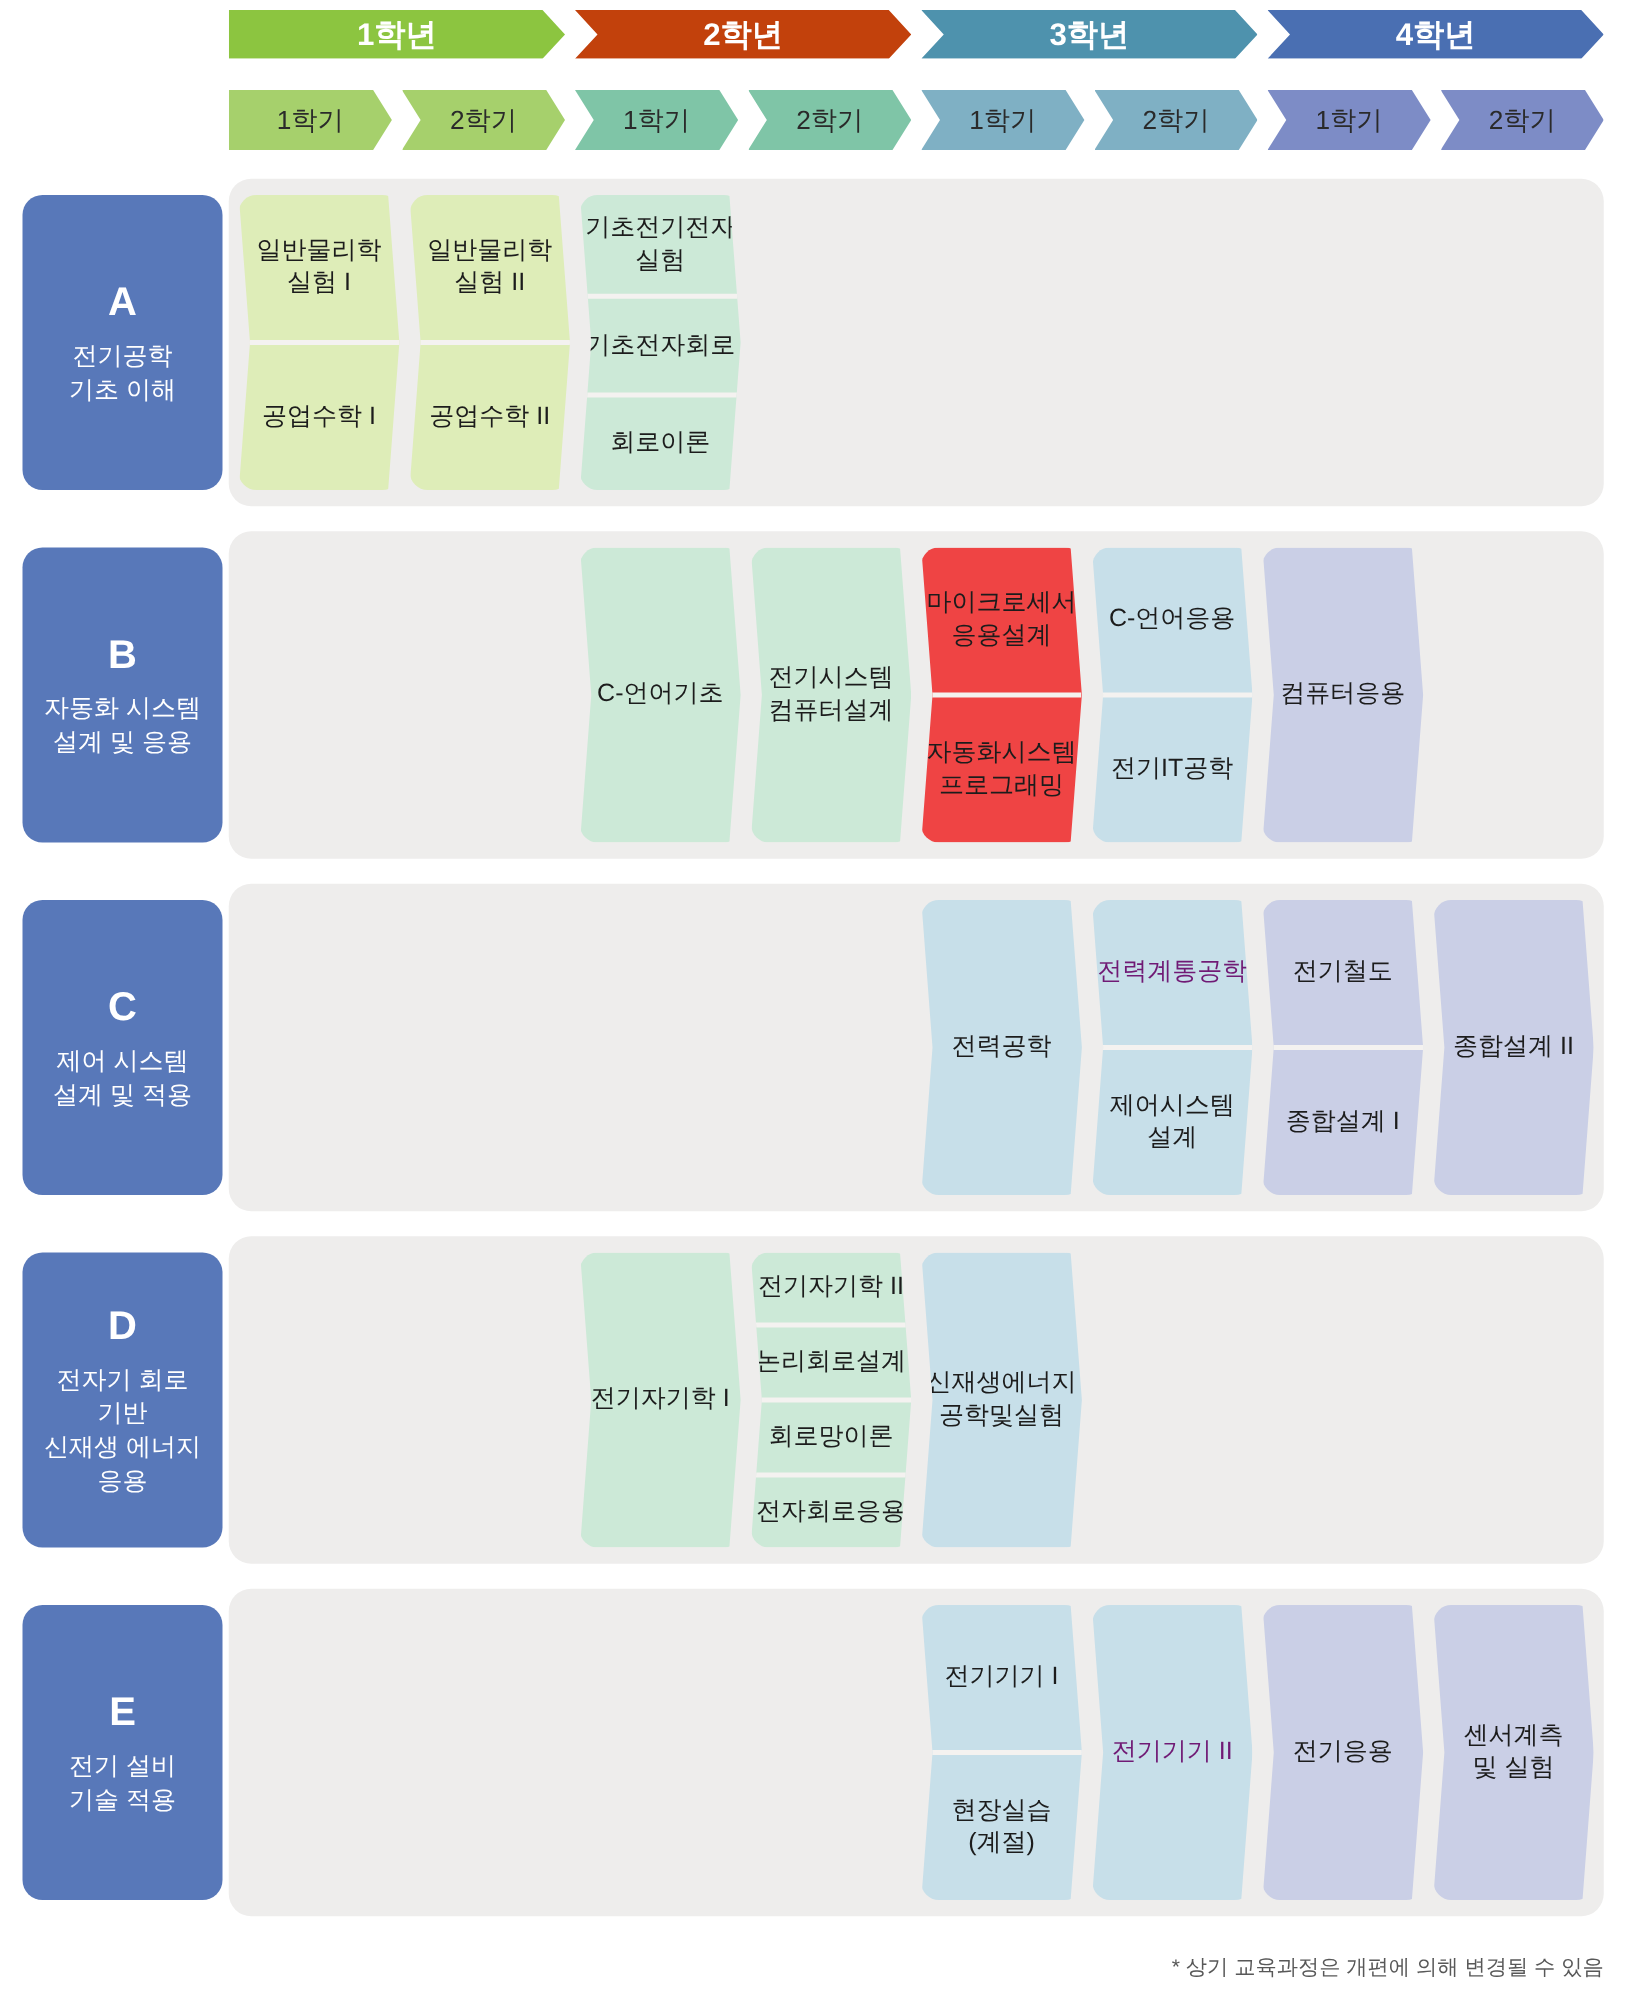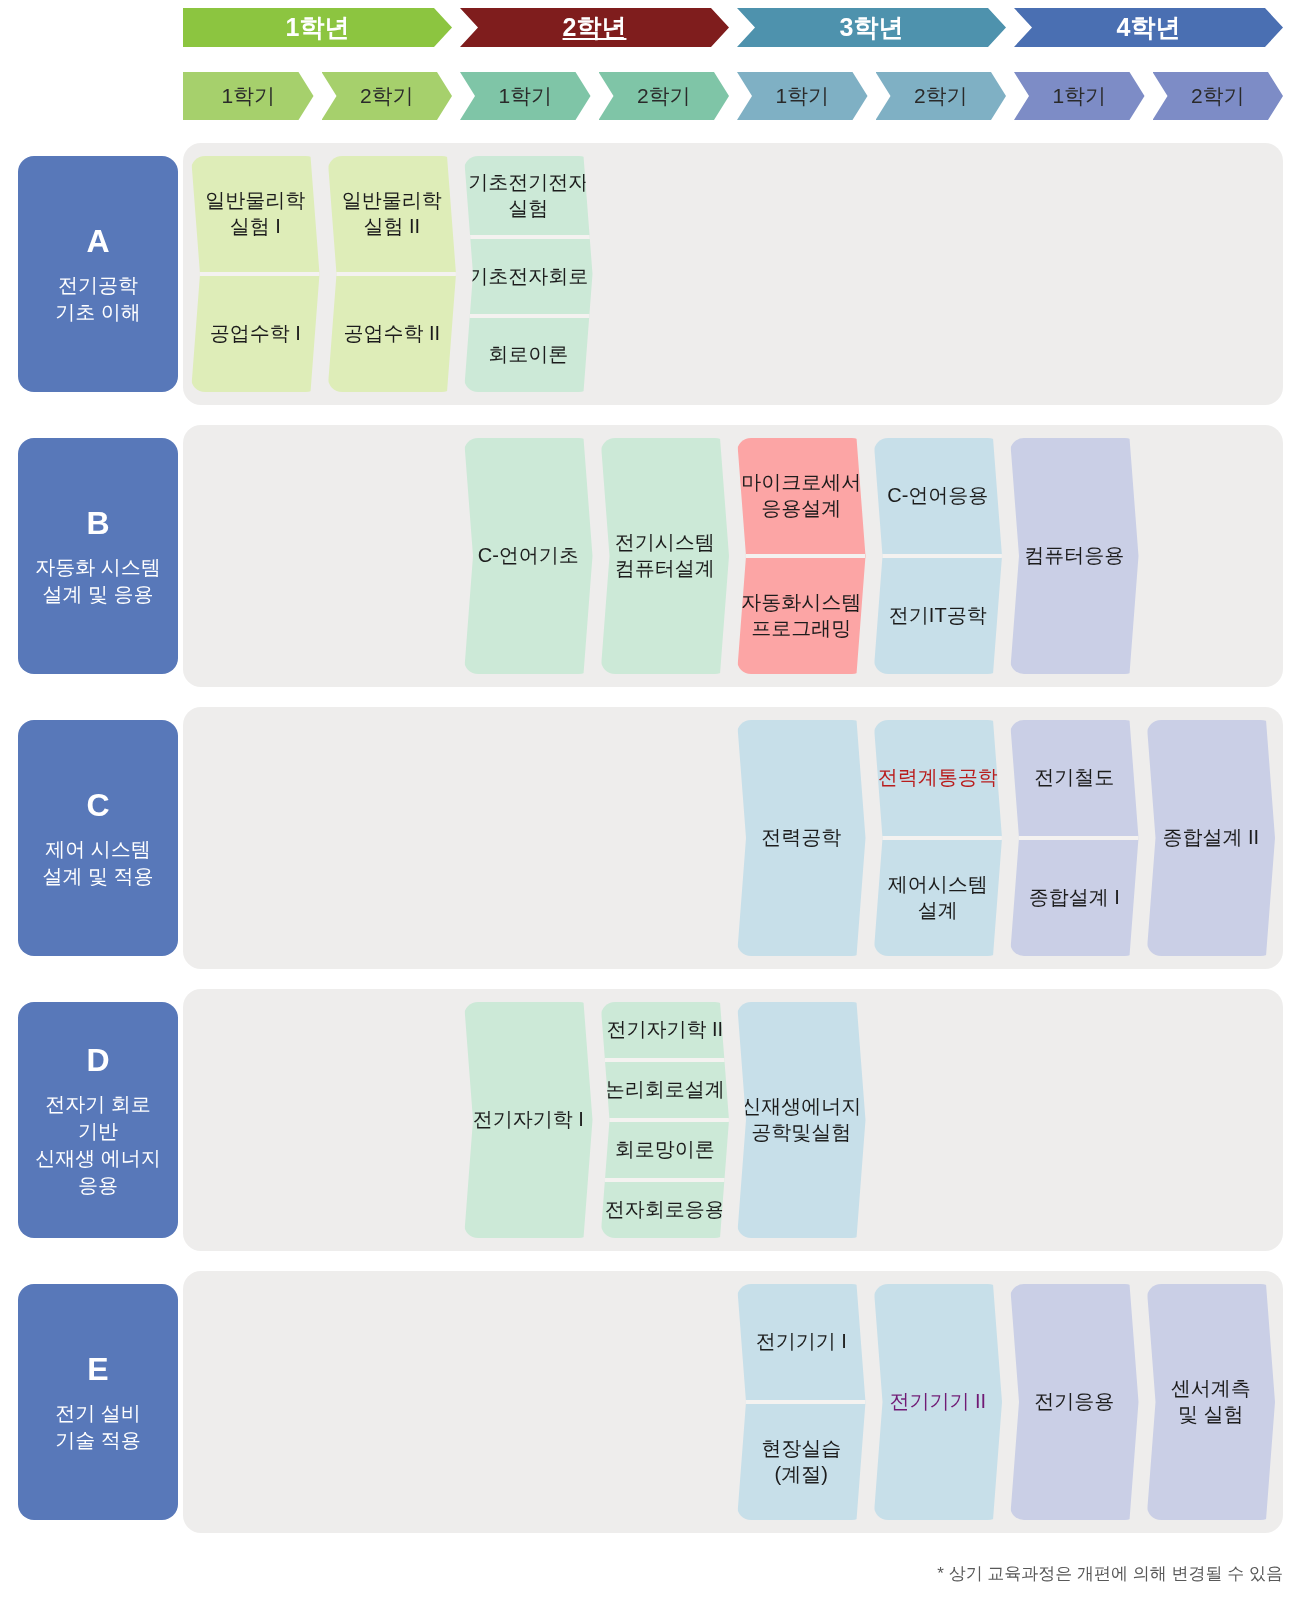--- a/index.html
+++ b/index.html
@@ -48,21 +48,21 @@
   }
   .course + .course{border-top:4px solid #f4f2f0;}
   
   .footnote{position:absolute;right:17px;top:1562px;font-size:17px;color:#585858;}
 </style>
 </head>
 <body>
 
 <div class="years-row">
     <div class="year-arrow first" style="background: rgb(140, 197, 64);">1학년</div>
-    <div class="year-arrow" style="background: #7f1d1d; text-decoration: underline;">2학년</div>
+    <div class="year-arrow" style="background: #c2410c;">2학년</div>
     <div class="year-arrow" style="background: rgb(78, 146, 173);">3학년</div>
     <div class="year-arrow" style="background: rgb(74, 111, 178);">4학년</div>
   </div>
 <div class="sems-row">
     <div class="sem-arrow first" style="background: rgb(166, 208, 108);">1학기</div>
     <div class="sem-arrow" style="background: rgb(166, 208, 108);">2학기</div>
     <div class="sem-arrow" style="background: rgb(127, 197, 167);">1학기</div>
     <div class="sem-arrow" style="background: rgb(127, 197, 167);">2학기</div>
     <div class="sem-arrow" style="background: rgb(127, 176, 196);">1학기</div>
     <div class="sem-arrow" style="background: rgb(127, 176, 196);">2학기</div>
@@ -120,21 +120,21 @@
             <div class="course" style="color: rgb(28, 28, 28);">C-언어기초</div>
           </div>
         </div>
         <div class="col">
           <div class="course-group" style="background: rgb(204, 233, 215);">
             <div class="course" style="color: rgb(28, 28, 28);">전기시스템
 컴퓨터설계</div>
           </div>
         </div>
         <div class="col">
-          <div class="course-group" style="background: #fca5a5; align-items: center;">
+          <div class="course-group" style="background: #ef4444; align-items: center;">
             <div class="course" style="color: rgb(28, 28, 28);">마이크로세서
 응용설계</div>
             <div class="course" style="color: rgb(28, 28, 28);">자동화시스템
 프로그래밍</div>
           </div>
         </div>
         <div class="col">
           <div class="course-group" style="background: rgb(199, 223, 233);">
             <div class="course" style="color: rgb(28, 28, 28);">C-언어응용</div>
             <div class="course" style="color: rgb(28, 28, 28);">전기IT공학</div>
@@ -159,21 +159,21 @@
         <div class="col"></div>
         <div class="col"></div>
         <div class="col"></div>
         <div class="col">
           <div class="course-group" style="background: rgb(199, 223, 233);">
             <div class="course" style="color: rgb(28, 28, 28);">전력공학</div>
           </div>
         </div>
         <div class="col">
           <div class="course-group" style="background: rgb(199, 223, 233);">
-            <div class="course" style="color: #b91c1c; text-align: right;">전력계통공학</div>
+            <div class="course" style="color: #701a75; text-align: right;">전력계통공학</div>
             <div class="course" style="color: rgb(28, 28, 28);">제어시스템
 설계</div>
           </div>
         </div>
         <div class="col">
           <div class="course-group" style="background: rgb(202, 207, 230);">
             <div class="course" style="color: rgb(28, 28, 28);">전기철도</div>
             <div class="course" style="color: rgb(28, 28, 28);">종합설계 I</div>
           </div>
         </div>

